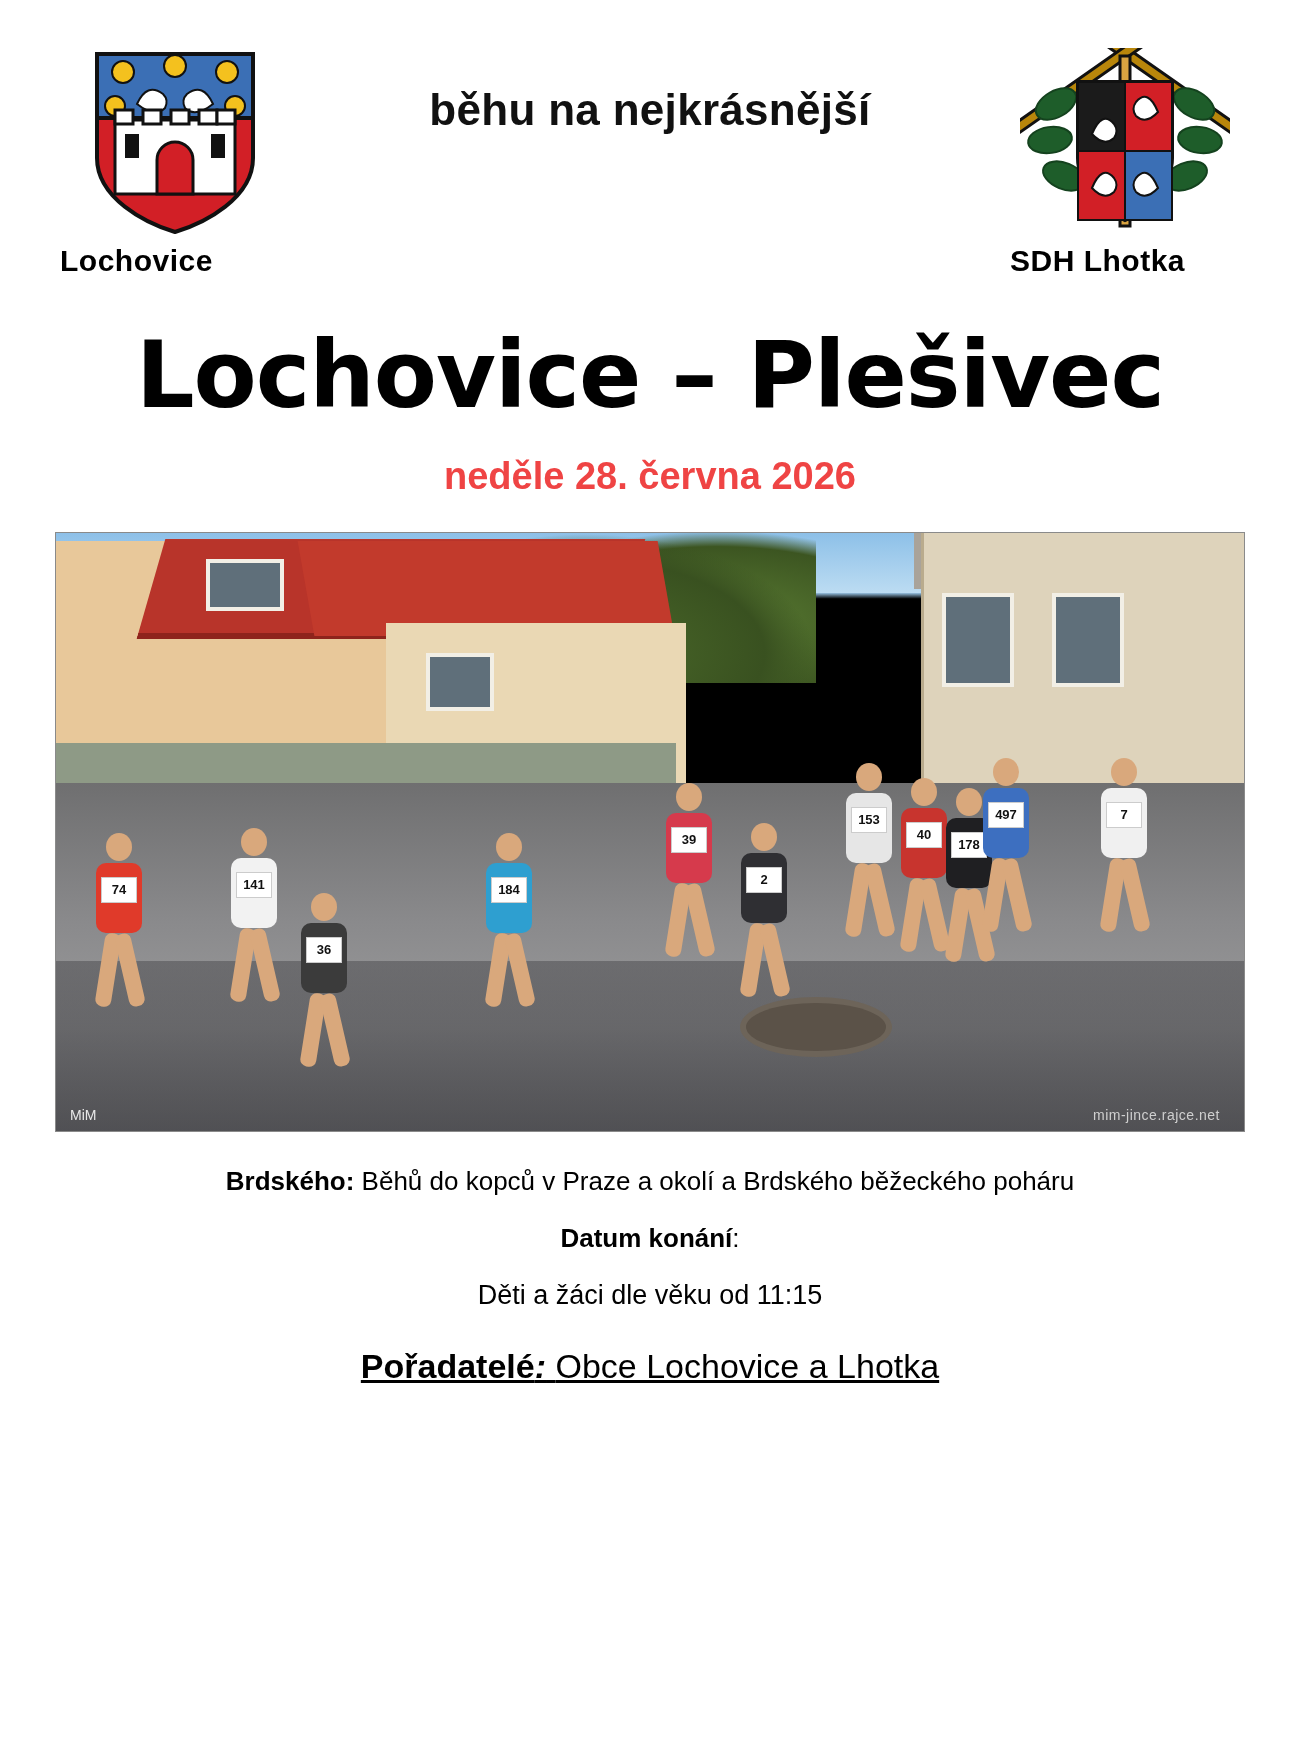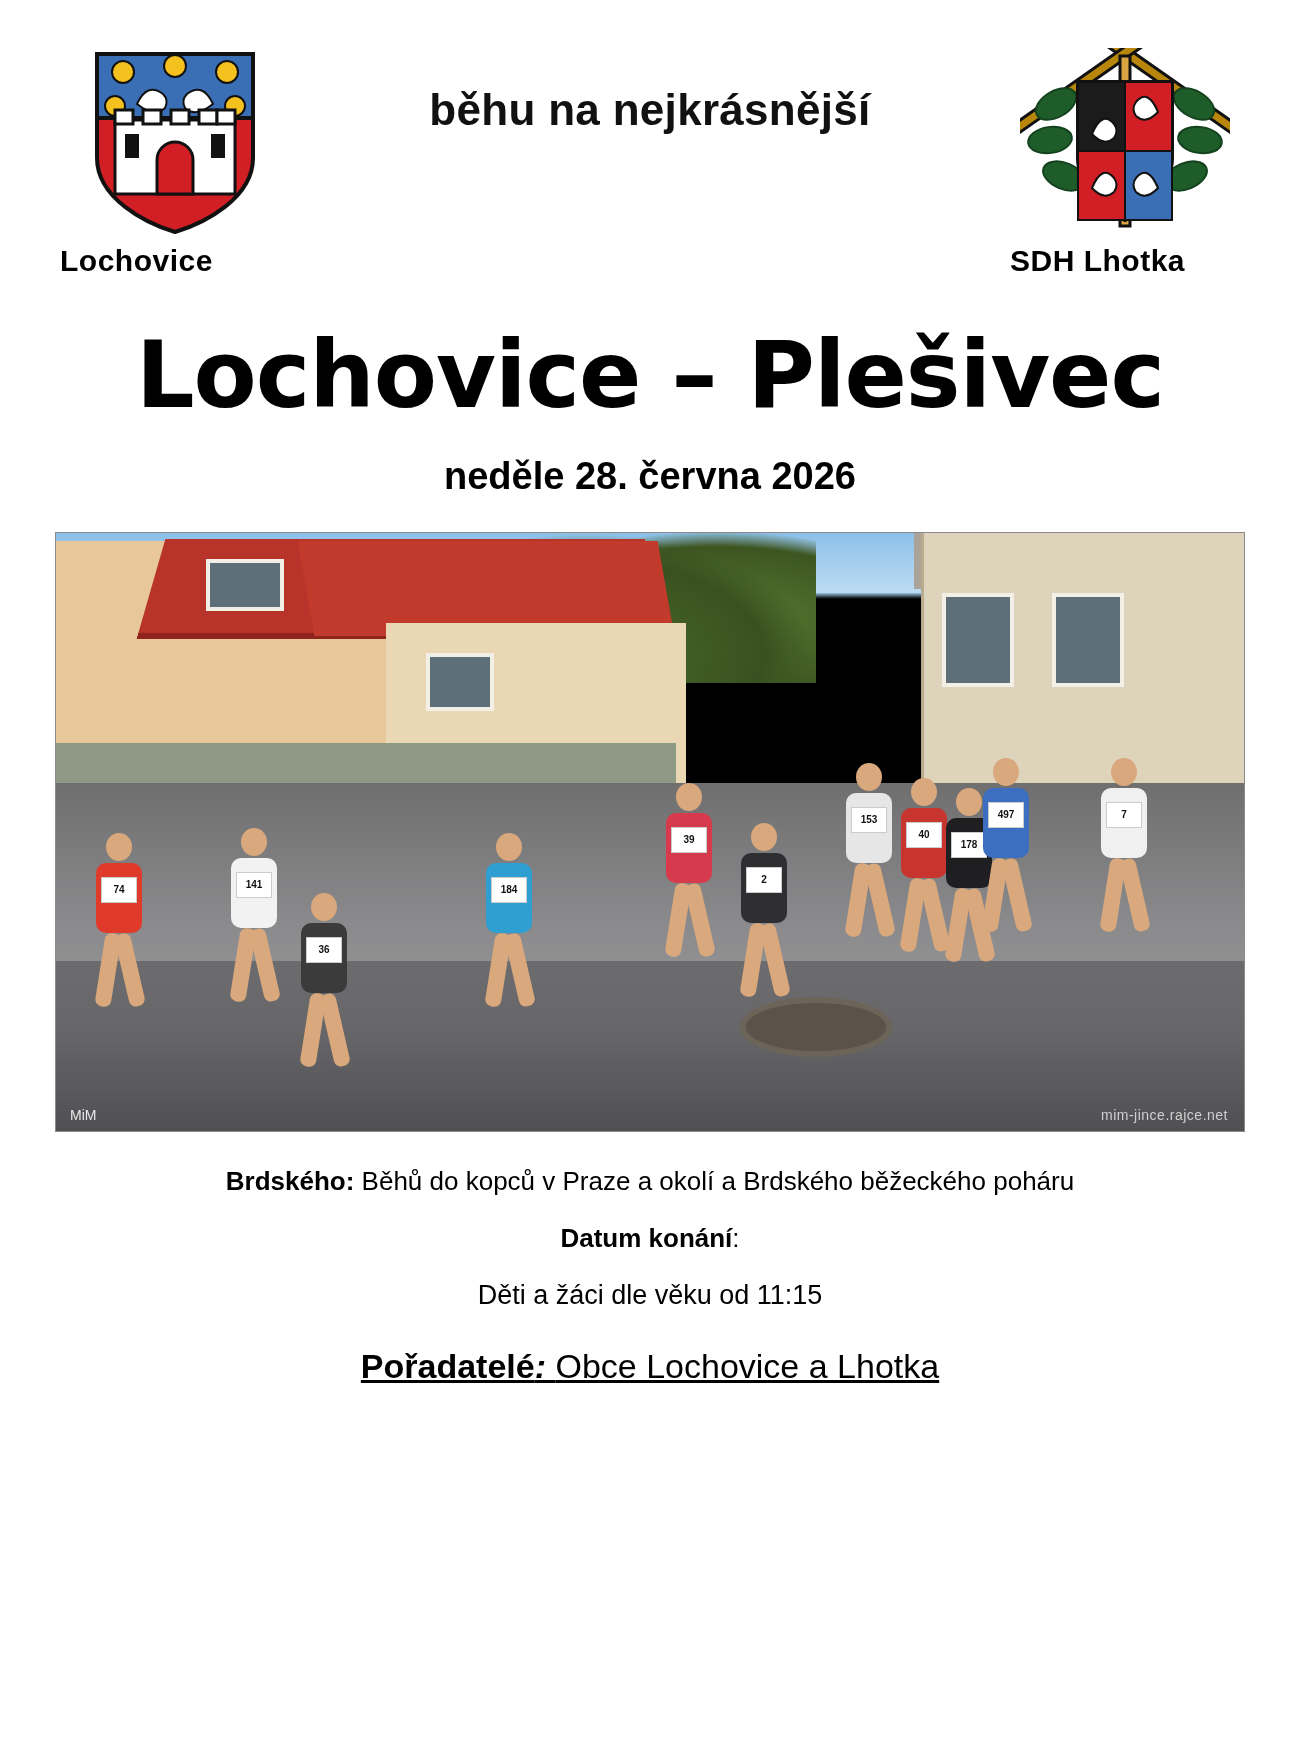--- a/index.html
+++ b/index.html
@@ -71,21 +71,21 @@
     font-size: 92px;
     font-weight: bold;
     letter-spacing: -1px;
     margin-top: 44px;
     color: #000;
     font-family: "DejaVu Sans", sans-serif;
   }
 
   .subtitle-date {
     text-align: center;
-    color: #000000;
+    color: #ef4444;
     font-weight: bold;
     font-size: 38px;
     margin-top: 26px;
   }
 
   
   .photo-wrap {
     margin: 34px auto 0 auto;
     width: 1190px;
     height: 600px;
@@ -185,29 +185,29 @@
   }
   .runner .legs::before, .runner .legs::after {
     content: ""; position: absolute; top: 0; width: 16px; height: 74px;
     background: #d9a87c; border-radius: 7px;
   }
   .runner .legs::before { left: 4px; transform: rotate(9deg); }
   .runner .legs::after { right: 4px; transform: rotate(-13deg); }
   .bib {
     position: absolute; left: 50%; transform: translateX(-50%);
     top: 44px; width: 34px; height: 24px; background: #fff;
-    color: #111; font-size: 10px; font-weight: bold; line-height: 24px;
+    color: #111; font-size: 13px; font-weight: bold; line-height: 24px;
     text-align: center; border: 1px solid #ccc;
   }
   .photo-credit-left {
     position: absolute; left: 14px; bottom: 8px;
     color: #e8e8e8; font-size: 14px; font-family: "Liberation Sans", sans-serif;
   }
   .photo-credit-right {
-    position: absolute; right: 16px; bottom: 8px;
+    position: absolute; right: 24px; bottom: 8px;
     color: #cfcfcf; font-size: 14px; letter-spacing: 0.5px;
   }
 
   
   .info {
     margin-top: 34px;
     text-align: center;
   }
   .info-row {
     font-size: 26px;

